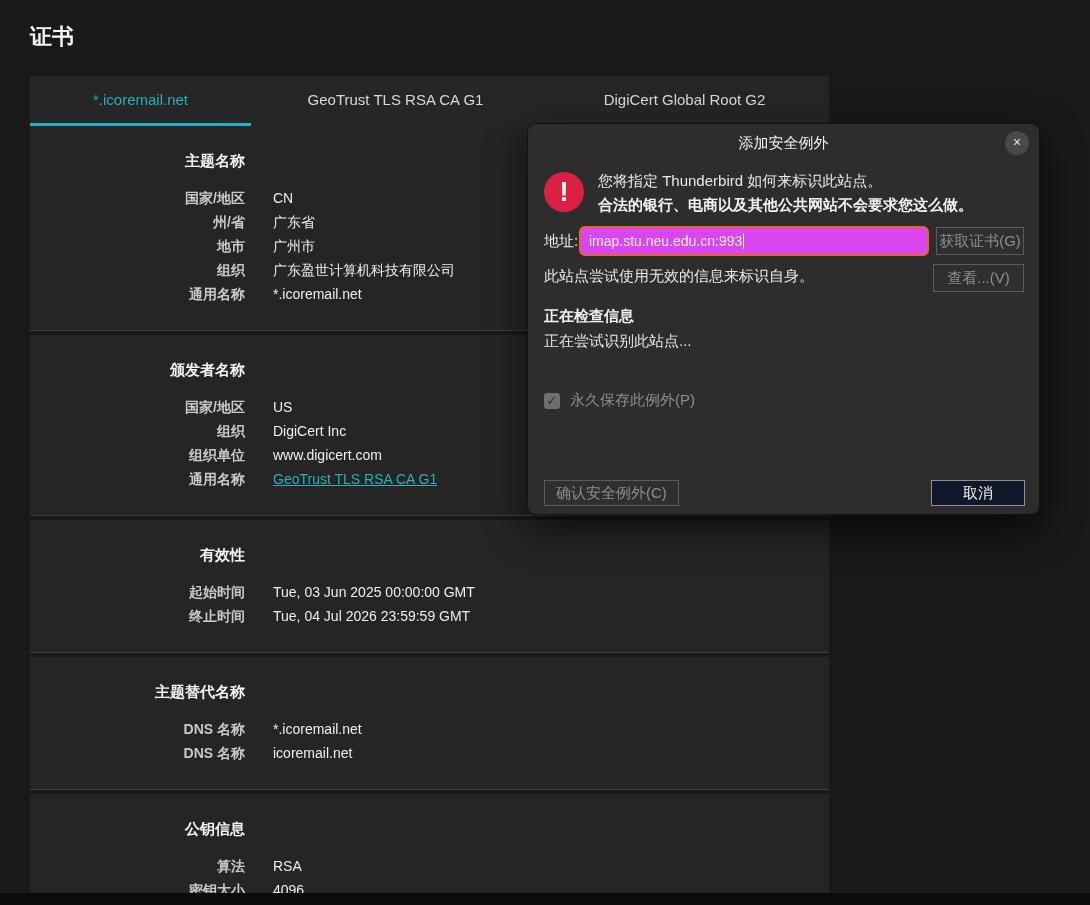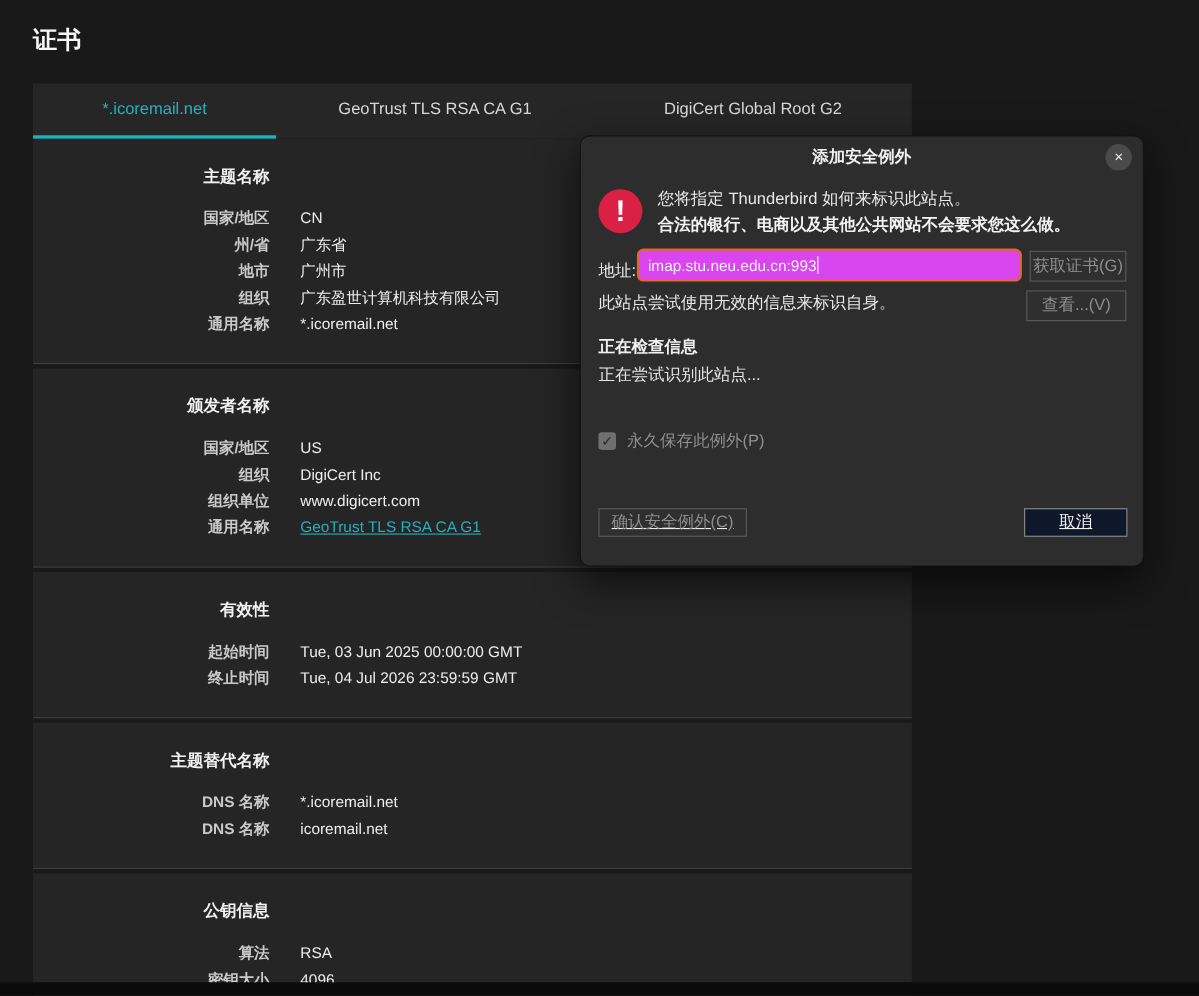--- a/index.html
+++ b/index.html
@@ -49,41 +49,41 @@
   
   .dialog {
     position: absolute; left: 527px; top: 123px; width: 513px; height: 392px;
     background: #2d2d2d; border-radius: 9px; z-index: 10;
     border: 1px solid #121212;
     box-shadow: 0 14px 38px rgba(0,0,0,0.65);
     font-size: 15px;
   }
   .dlg-titlebar { position: relative; height: 38px; }
   .dlg-title {
-    text-align: center; line-height: 38px; font-weight: bold;
+    text-align: center; line-height: 38px; font-weight: normal;
     font-size: 15px; color: #f0f0f0;
   }
   .dlg-close {
     position: absolute; right: 10px; top: 7px; width: 24px; height: 24px;
     border-radius: 50%; background: #4a4a4a; color: #e8e8e8;
     text-align: center; line-height: 23px; font-size: 14px; cursor: pointer;
   }
   .dlg-body { padding: 4px 15px 0 16px; position: relative; height: 354px; }
 
   .warn-row { display: flex; }
   .warn-icon {
     flex: 0 0 40px; width: 40px; height: 40px; border-radius: 50%;
     background: #da2045; color: #ffffff; font-weight: bold; font-size: 27px;
     text-align: center; line-height: 40px; margin-top: 6px;
   }
   .warn-texts { margin-left: 14px; padding-top: 3px; }
   .warn-line1 { color: #e9e9e9; line-height: 24px; }
   .warn-line2 { color: #f3f3f3; font-weight: bold; line-height: 24px; }
 
-  .addr-row { display: flex; align-items: flex-end; margin-top: 9px; }
+  .addr-row { display: flex; align-items: center; margin-top: 9px; }
   .addr-label { color: #ededed; flex: 0 0 35px; }
   .addr-input {
     flex: 0 0 350px; height: 30px; background: #d946ef;
     border: 2px solid #e2672f; border-radius: 6px;
     display: flex; align-items: center; padding: 0 8px;
     font-size: 14px; color: #f1f1f1; cursor: text;
   }
   .caret { display: inline-block; width: 1px; height: 16px; background: #ffffff; margin-left: 1px; }
 
   .btn {
@@ -101,22 +101,22 @@
 
   .chk-row { display: flex; align-items: center; margin-top: 38px; }
   .checkbox {
     width: 16px; height: 16px; background: #6f6f6f; border-radius: 3px;
     color: #2c2c2c; font-size: 13px; font-weight: bold;
     text-align: center; line-height: 16px; cursor: default;
   }
   .chk-label { margin-left: 10px; color: #8f8f8f; }
 
   .dlg-footer {
-    position: absolute; left: 16px; right: 14px; bottom: 28px;
-    display: flex; justify-content: space-between; align-items: flex-start; text-decoration: underline;
+    position: absolute; left: 16px; right: 14px; bottom: 10px;
+    display: flex; justify-content: space-between; align-items: flex-start;
   }
   .btn.footer { height: 26px; line-height: 24px; padding: 0 11px; }
   .btn.cancel { width: 94px; }
 </style>
 </head>
 <body>
 
 <div class="page">
   <h1 class="page-title">证书</h1>
 

